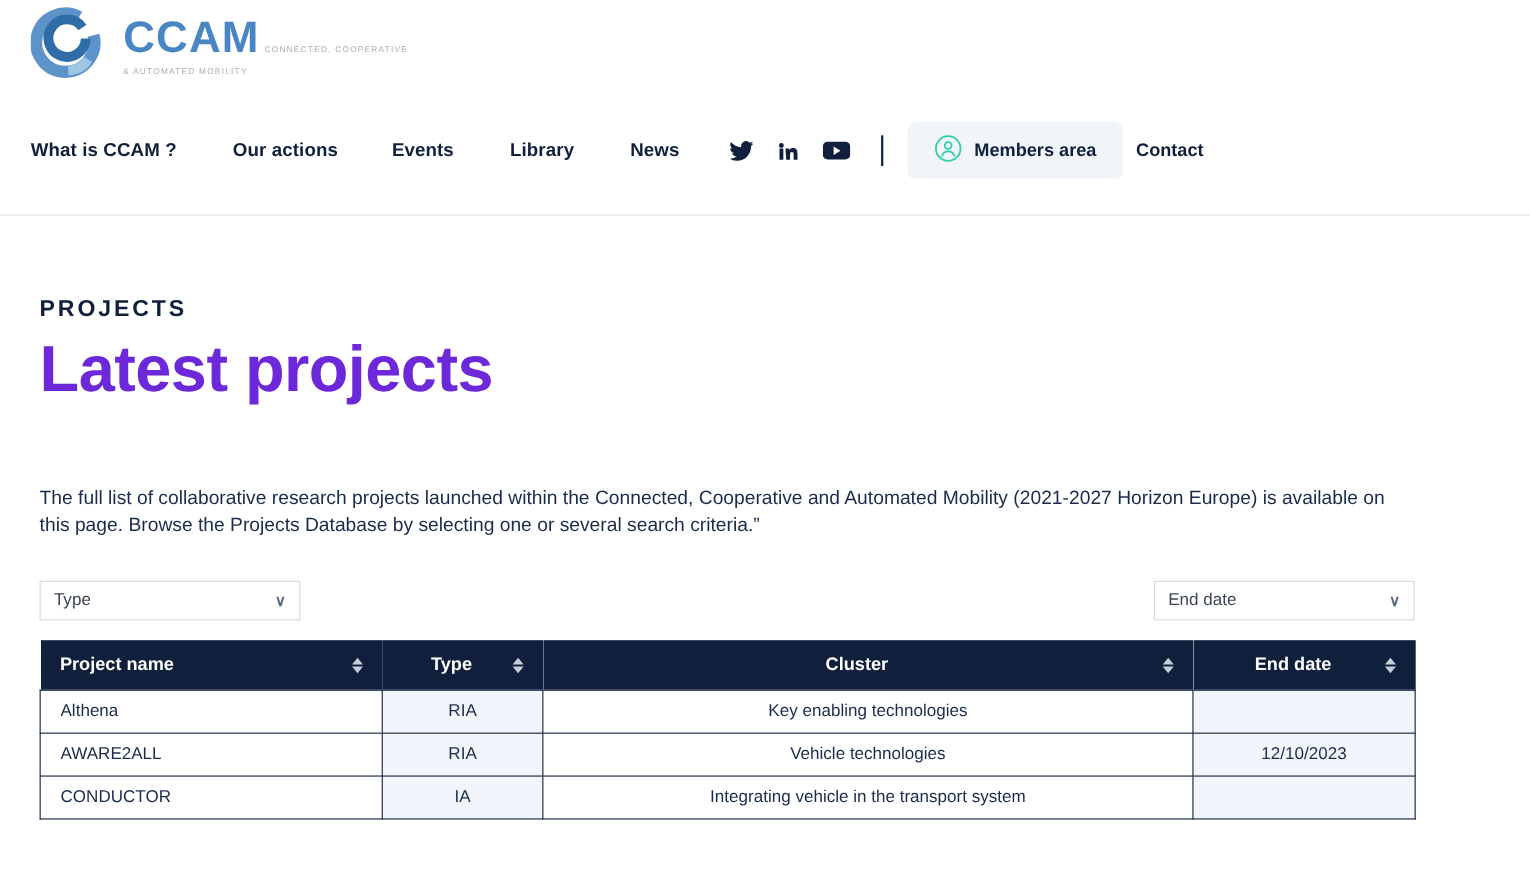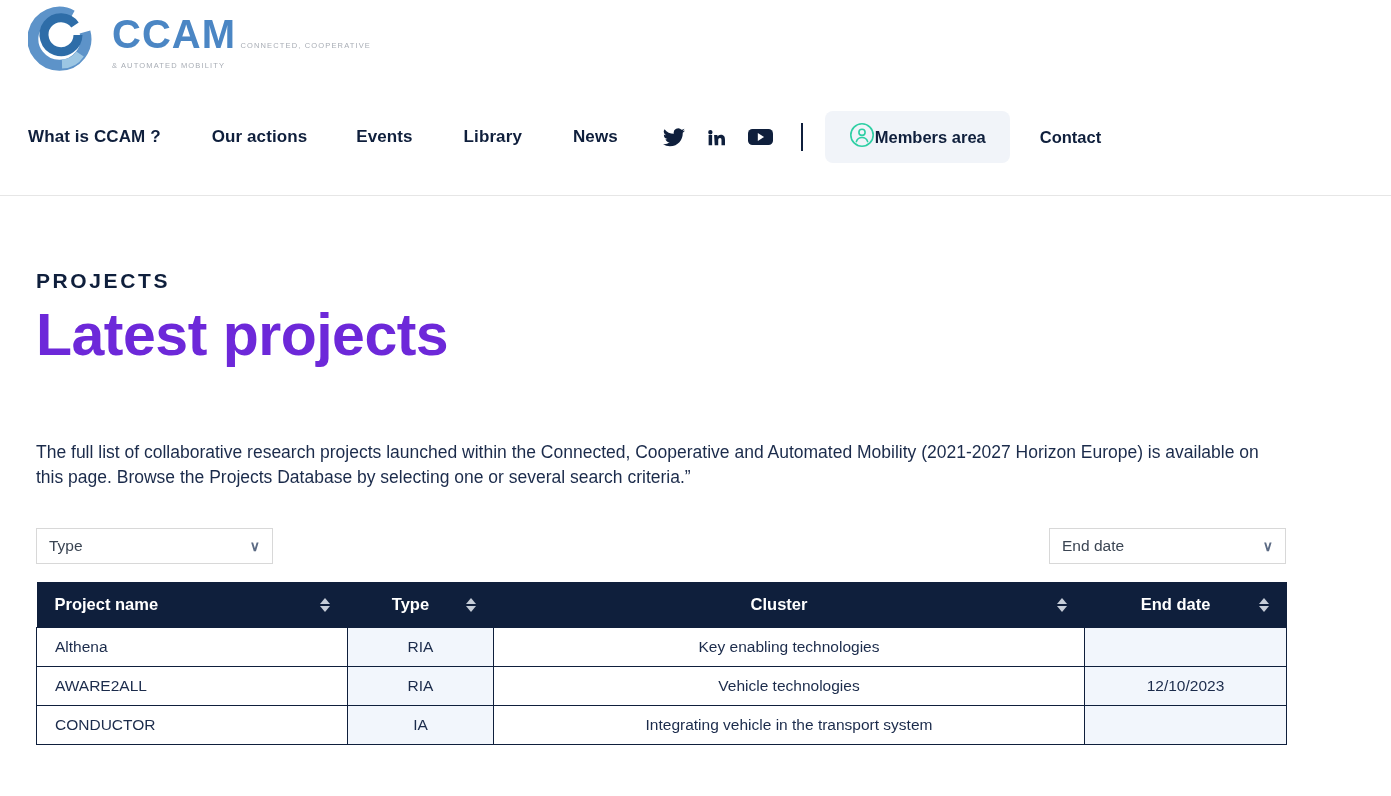--- a/index.html
+++ b/index.html
@@ -114,35 +114,36 @@
     width: 2px;
     height: 28px;
     background: #0F1F3C;
     margin-left: 28px;
     margin-right: 22px;
   }
 
   .members-btn {
     display: flex;
     align-items: center;
+    gap: 11px;
     height: 52px;
     padding: 0 24px;
     background: #F1F4F9;
     border-radius: 8px;
     cursor: pointer;
   }
   .members-btn .label {
     font-size: 16.5px;
     font-weight: bold;
     color: #0F1F3C;
     white-space: nowrap;
   }
 
   .contact-link {
-    margin-left: 30px;
+    margin-left: 12px;
     font-size: 16.5px;
     font-weight: bold;
     color: #0F1F3C;
     text-decoration: none;
     cursor: pointer;
   }
 
   
   .page-body {
     position: relative;

